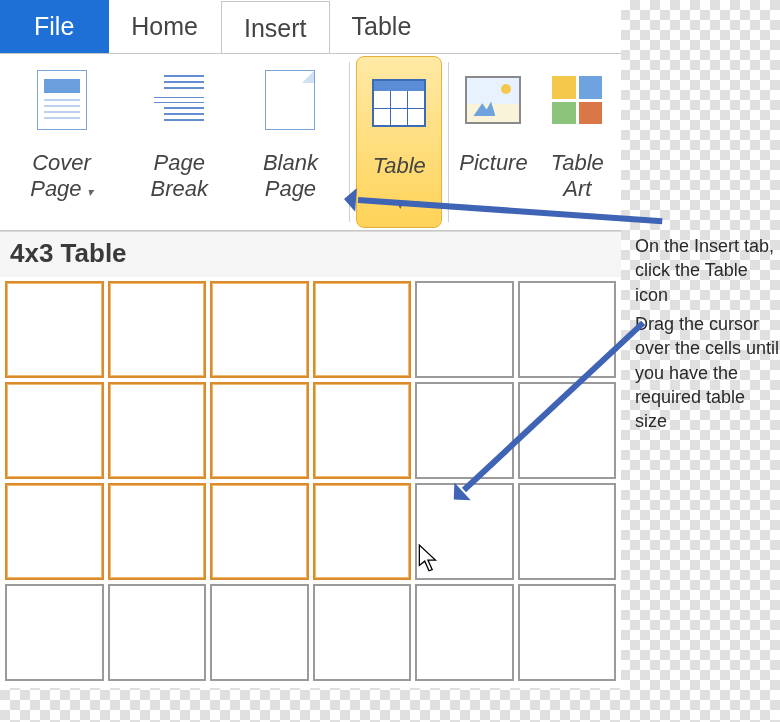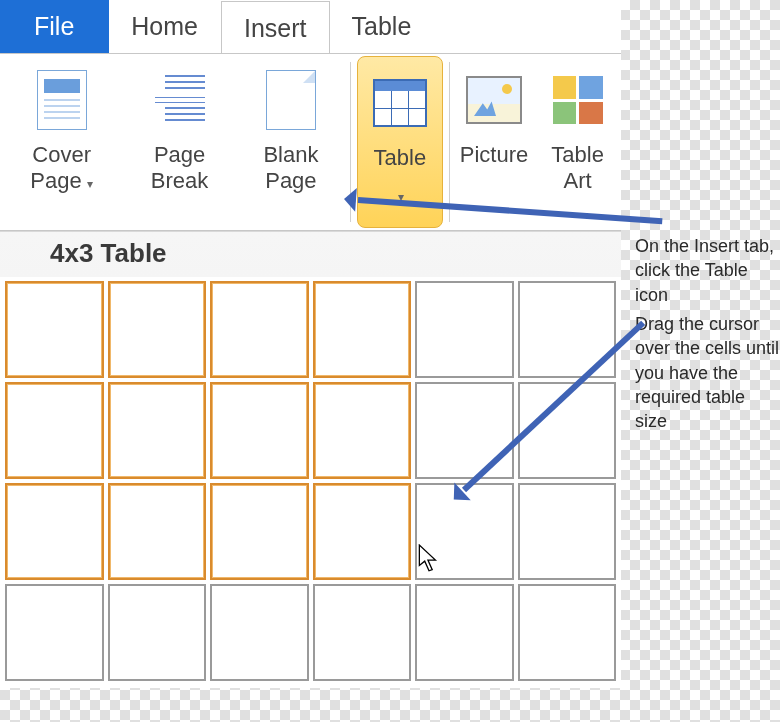--- a/index.html
+++ b/index.html
@@ -73,21 +73,22 @@
     line-height: 1.2;
     cursor: pointer;
   }
   .ribbon-item .icon-box {
     height: 80px;
     display: flex;
     align-items: center;
     justify-content: center;
   }
   .ribbon-item .label {
-    margin-top: 2px;
+    margin-top: 10px;
+    font-style: italic;
   }
   .dropdown-glyph {
     font-size: 12px;
     color: #666;
     margin-left: 2px;
   }
   .divider {
     width: 1px;
     background: #d0d0d0;
     margin: 8px 4px;
@@ -217,21 +218,20 @@
   
   .picker {
     background: linear-gradient(#f6f6f6,#ececec);
     border-top: 1px solid #d9d9d9;
   }
   .picker-title {
     font-size: 26px;
     font-weight: 700;
     color: #3a3a3a;
     padding: 6px 10px 8px 10px;
-    margin-left: 40px;
   }
   .picker-grid {
     background: #ffffff;
     padding: 2px 3px 5px 3px;
   }
   .picker-row { display: flex; }
   .cell {
     width: 102px;
     height: 97px;
     margin: 2px;

